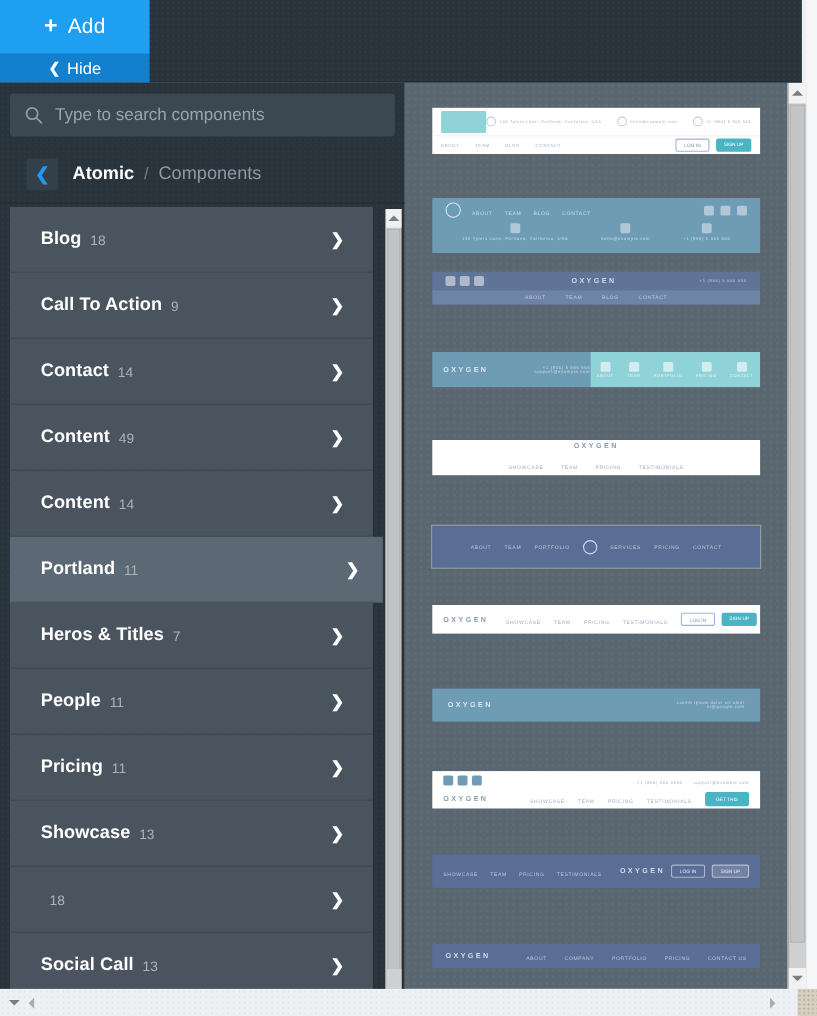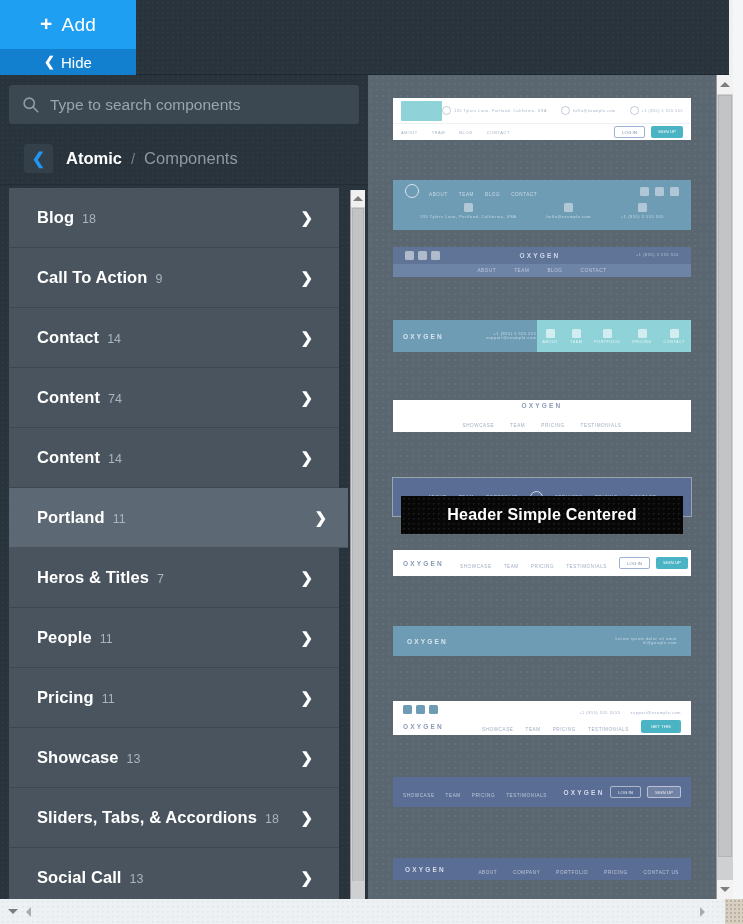--- a/index.html
+++ b/index.html
@@ -479,23 +479,20 @@
       <div class="thumb" style="top: 783px; height: 22px; background: rgb(90, 109, 148);">
         <div class="mh" style="color:#d3dbe9">
           <div class="mrow" style="height:100%;padding:0 12px;background:#5a6d94;">
             <span class="logotxt">OXYGEN</span>
             <span style="margin-left:auto;"><span class="navtxt" style="margin-left:16px;">ABOUT</span><span class="navtxt" style="margin-left:16px;">COMPANY</span><span class="navtxt" style="margin-left:16px;">PORTFOLIO</span><span class="navtxt" style="margin-left:16px;">PRICING</span><span class="navtxt" style="margin-left:16px;">CONTACT US</span></span>
           </div>
         </div>
       </div>
     </div>
 
-  <div class="tooltip">
-    <span>Header Simple Centered</span>
-  </div>
 
   <div class="psb">
     <div class="psb-up">
         <div class="tri tri-up"></div>
       </div>
     <div class="psb-thumb"></div>
     <div class="psb-down">
         <div class="tri tri-down"></div>
       </div>
   </div>
@@ -544,21 +541,21 @@
           <span class="cnt">9</span>
           <span class="arrow">❯</span>
         </div>
         <div class="listrow">
           <span class="lbl">Contact</span>
           <span class="cnt">14</span>
           <span class="arrow">❯</span>
         </div>
         <div class="listrow">
           <span class="lbl">Content</span>
-          <span class="cnt">74</span>
+          <span class="cnt">49</span>
           <span class="arrow">❯</span>
         </div>
         <div class="listrow">
           <span class="lbl">Content</span>
           <span class="cnt">14</span>
           <span class="arrow">❯</span>
         </div>
         <div class="listrow active">
           <span class="lbl">Portland</span>
           <span class="cnt">11</span>
@@ -578,21 +575,20 @@
           <span class="lbl">Pricing</span>
           <span class="cnt">11</span>
           <span class="arrow">❯</span>
         </div>
         <div class="listrow">
           <span class="lbl">Showcase</span>
           <span class="cnt">13</span>
           <span class="arrow">❯</span>
         </div>
         <div class="listrow">
-          <span class="lbl">Sliders, Tabs, &amp; Accordions</span>
           <span class="cnt">18</span>
           <span class="arrow">❯</span>
         </div>
         <div class="listrow">
           <span class="lbl">Social Call</span>
           <span class="cnt">13</span>
           <span class="arrow">❯</span>
         </div>
       </div>
   </div>

